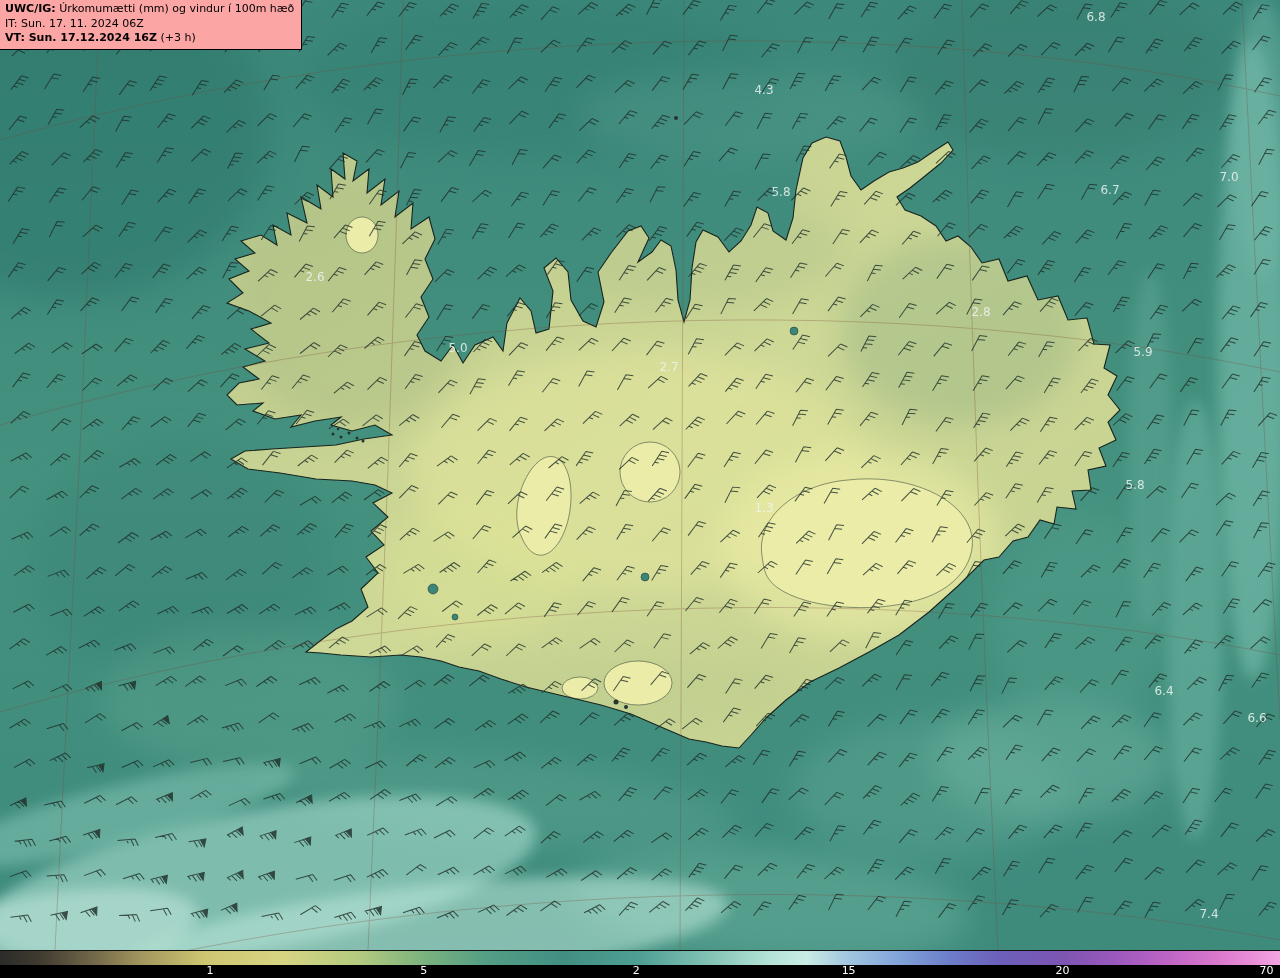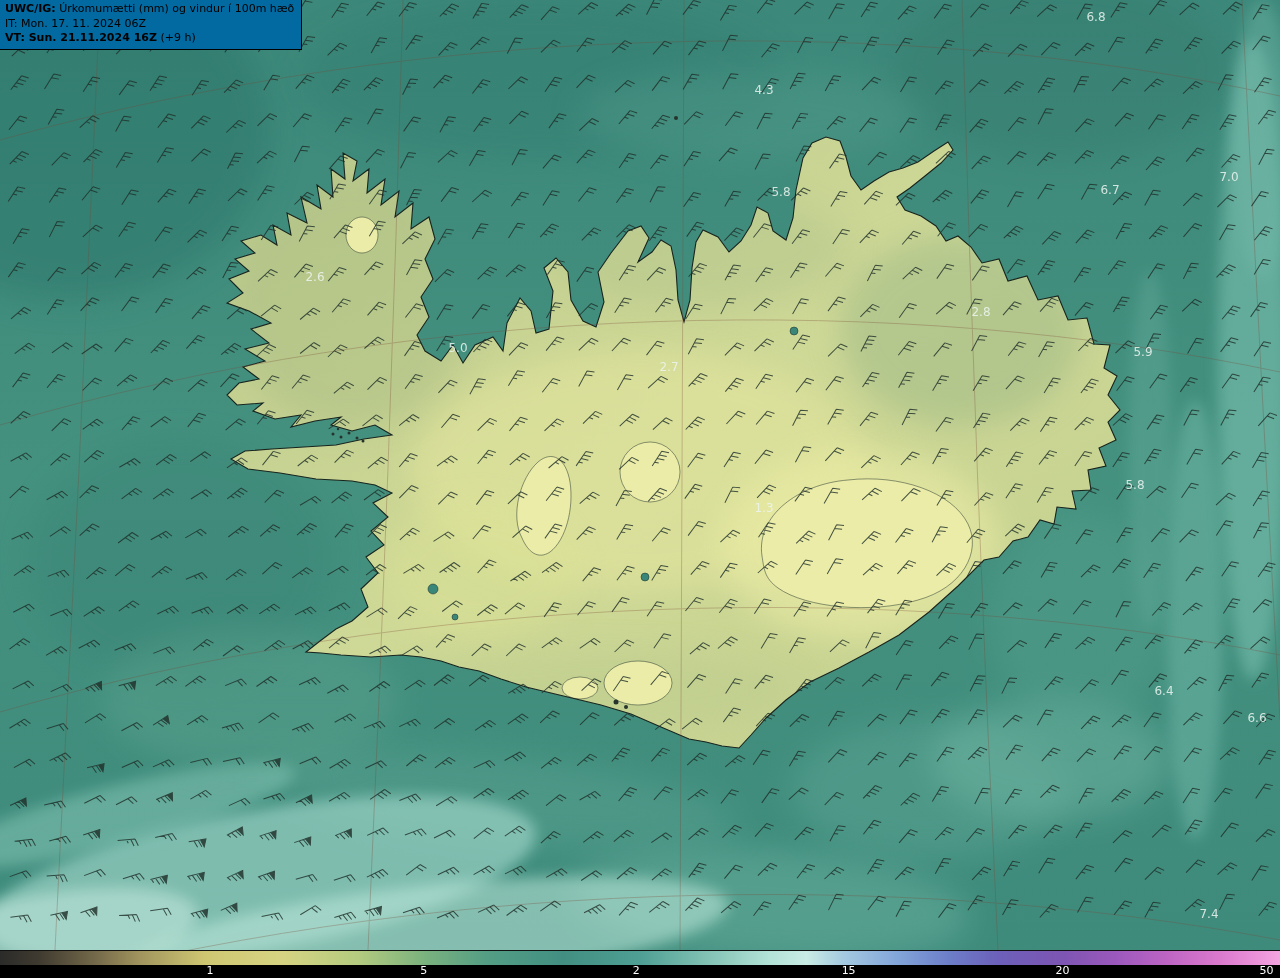--- a/index.html
+++ b/index.html
@@ -3,21 +3,21 @@
 <meta charset="utf-8">
 <style>
   * { margin:0; padding:0; box-sizing:border-box; }
   html,body { width:1280px; height:978px; overflow:hidden; background:#418e7f;
               font-family:"DejaVu Sans", sans-serif; }
   .stage { position:relative; width:1280px; height:978px; overflow:hidden; }
   #map-svg { position:absolute; top:0; left:0; display:block; }
 
   .title-box {
     position:absolute; top:0; left:0; z-index:5;
-    background:#0369a1; border:1px solid #000; border-top:none; border-left:none;
+    background:#fca5a5; border:1px solid #000; border-top:none; border-left:none;
     padding:2px 7px 3px 5px; color:#000; font-size:11px; line-height:14.5px;
     white-space:nowrap;
   }
   .title-box b { font-weight:bold; }
 
   .colorbar { position:absolute; left:0; bottom:0; width:1280px; height:28px; z-index:6; }
   .cb-strip { width:100%; height:15px; border-top:1px solid #101010; }
   .cb-ticks { position:relative; width:100%; height:13px; background:#000; }
   .cb-tick  { position:absolute; top:0; transform:translateX(-50%);
               color:#fff; font-size:11px; line-height:12px; }
@@ -1084,31 +1084,31 @@
         <text x="1257" y="722" text-anchor="middle" class="maplabel">6.6</text>
         <text x="1209" y="918" text-anchor="middle" class="maplabel">7.4</text>
       </g>
   </svg>
 
   <div class="title-box">
     <div>
       <b>UWC/IG:</b>
       <span>Úrkomumætti (mm) og vindur í 100m hæð</span>
     </div>
-    <div>IT: Mon. 17. 11. 2024 06Z</div>
+    <div>IT: Sun. 17. 11. 2024 06Z</div>
     <div>
-      <b>VT: Sun. 21.11.2024 16Z</b><span> (+9 h)</span>
+      <b>VT: Sun. 17.12.2024 16Z</b><span> (+3 h)</span>
     </div>
   </div>
 
   <div class="colorbar">
     <div class="cb-strip" id="cb-strip" style="background: linear-gradient(to right, rgb(43, 43, 41) 0%, rgb(63, 58, 48) 3%, rgb(110, 100, 71) 7%, rgb(162, 149, 94) 11%, rgb(207, 198, 114) 16%, rgb(214, 212, 130) 22%, rgb(180, 203, 128) 28%, rgb(124, 179, 126) 33%, rgb(84, 158, 133) 38%, rgb(66, 143, 130) 44%, rgb(79, 159, 148) 50%, rgb(127, 192, 178) 55%, rgb(178, 226, 214) 60%, rgb(201, 236, 228) 63%, rgb(163, 200, 224) 66%, rgb(131, 166, 218) 70%, rgb(109, 127, 201) 74%, rgb(108, 96, 186) 78%, rgb(125, 85, 178) 83%, rgb(154, 88, 188) 87%, rgb(188, 100, 196) 91%, rgb(217, 120, 204) 95%, rgb(234, 144, 216) 98%, rgb(244, 165, 224) 100%);"></div>
     <div class="cb-ticks" id="cb-ticks">
         <span class="cb-tick" style="left: 16.4%;">1</span>
         <span class="cb-tick" style="left: 33.1%;">5</span>
         <span class="cb-tick" style="left: 49.7%;">2</span>
         <span class="cb-tick" style="left: 66.3%; text-align: right;">15</span>
         <span class="cb-tick" style="left: 83%;">20</span>
-        <span class="cb-tick" style="left: 99.5%; transform: translateX(-100%);">50</span>
+        <span class="cb-tick" style="left: 99.5%; transform: translateX(-100%);">70</span>
       </div>
   </div>
 
 </div>
 
 </body></html>

